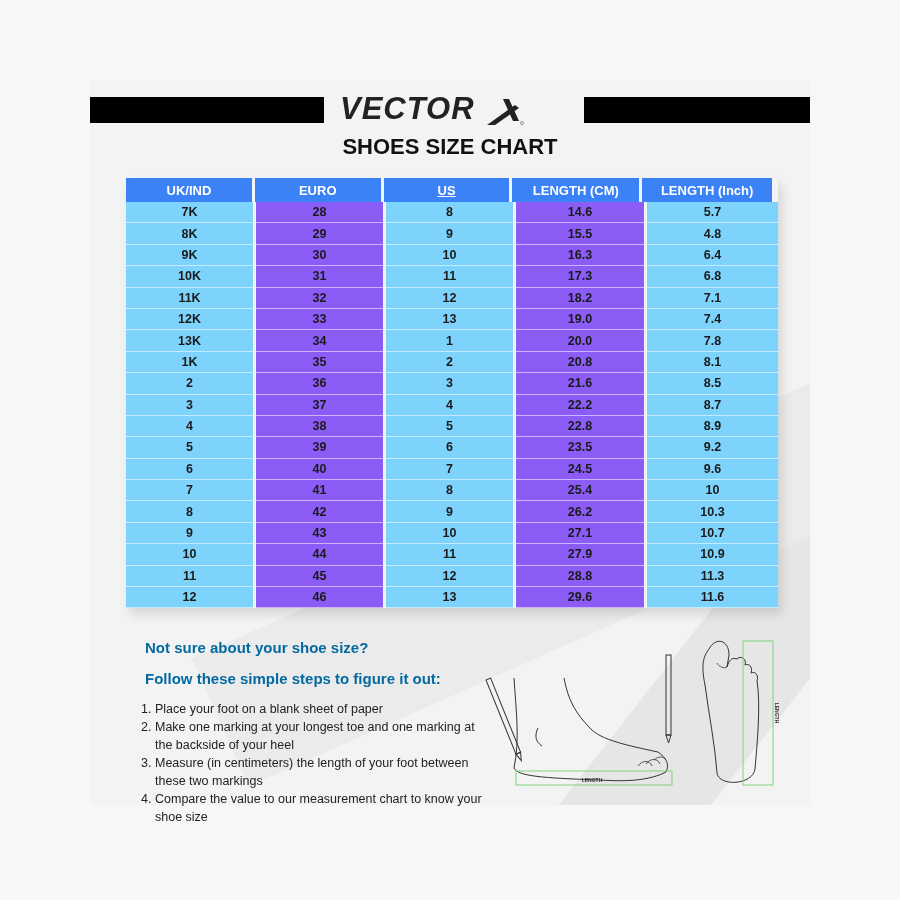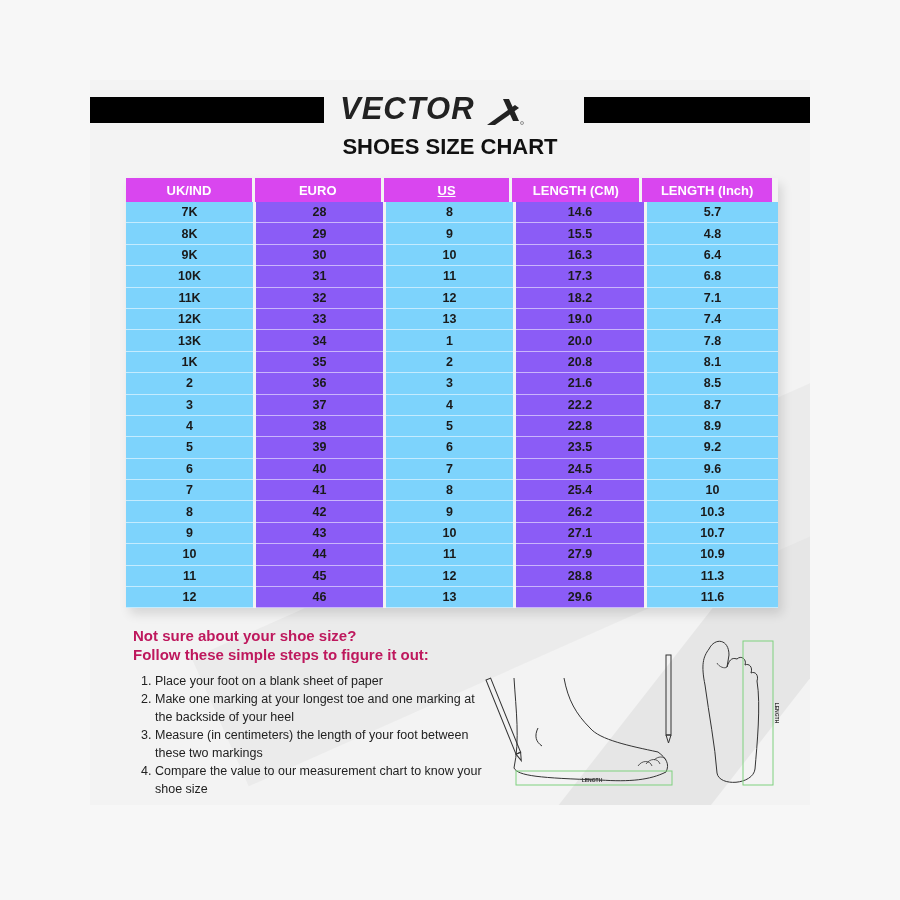--- a/index.html
+++ b/index.html
@@ -5,30 +5,30 @@
   html,body{margin:0;padding:0;}
   body{width:900px;height:900px;background:#f7f7f7;position:relative;overflow:hidden;font-family:"Liberation Sans",sans-serif;color:#111;}
   .panel{position:absolute;left:90px;top:80px;width:720px;height:725px;background:#f3f3f3;overflow:hidden;}
   .stripe{position:absolute;background:#e6e6e6;}
   .bar{position:absolute;top:97px;height:26px;background:#000;}
   .logo{position:absolute;left:340px;top:93px;width:225px;height:34px;font-weight:bold;font-style:italic;font-size:31px;letter-spacing:1px;color:#222;display:flex;align-items:flex-end;}
   .logo .x{margin-left:10px;position:relative;width:40px;height:30px;}
   .title{position:absolute;left:0;width:900px;top:134px;text-align:center;font-weight:bold;font-size:22px;color:#111;}
   .table{position:absolute;left:126px;top:178px;width:652px;box-shadow:4px 6px 10px rgba(0,0,0,0.12);}
   .thead{display:flex;height:24px;background:#f3f3f3;}
-  .th{background:#d946ef;color:#fff;font-weight:bold;font-size:13px;display:flex;align-items:center;justify-content:center;margin-right:3px;}
+  .th{background:#3b82f6;color:#fff;font-weight:bold;font-size:13px;display:flex;align-items:center;justify-content:center;margin-right:3px;}
   .th:last-child{margin-right:6px;}
   .tbody{display:flex;}
   .col{display:flex;flex-direction:column;}
   .col.c0,.col.c2,.col.c4{background:#7dd3fc;}
   .col.c1,.col.c3{background:#8b5cf6;}
   .col.gap{width:3px;background:#f3f3f3;}
   .td{height:21.4px;display:flex;align-items:center;justify-content:center;font-weight:bold;font-size:12.5px;color:#1a1a1a;border-bottom:1px solid rgba(255,255,255,0.55);box-sizing:border-box;}
   .help{position:absolute;left:133px;top:626px;}
-  .help h2{margin:0;font-size:15px;font-weight:bold;line-height:19px;color:#be185d;}
+  .help h2{margin:12px;font-size:15px;font-weight:bold;line-height:19px;color:#0369a1;}
   .help ol{margin:8px 0 0 0;padding-left:22px;font-size:12.5px;line-height:18px;color:#222;width:340px;}
   .help li{padding-left:0;}
   .illus{position:absolute;}
 </style>
 </head>
 <body>
 
 <div class="panel">
   <div class="stripe" style="left:520px;top:380px;width:120px;height:600px;transform:rotate(38deg);"></div>
   <div class="stripe" style="left:100px;top:430px;width:700px;height:140px;transform:rotate(-24deg);background:#ebebeb;"></div>

